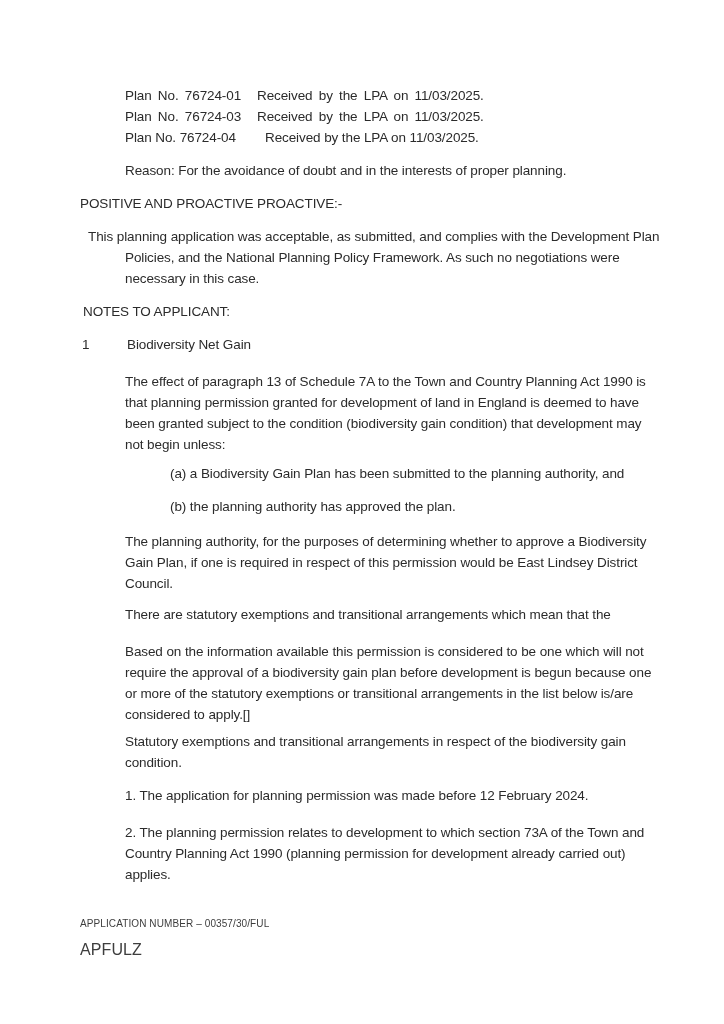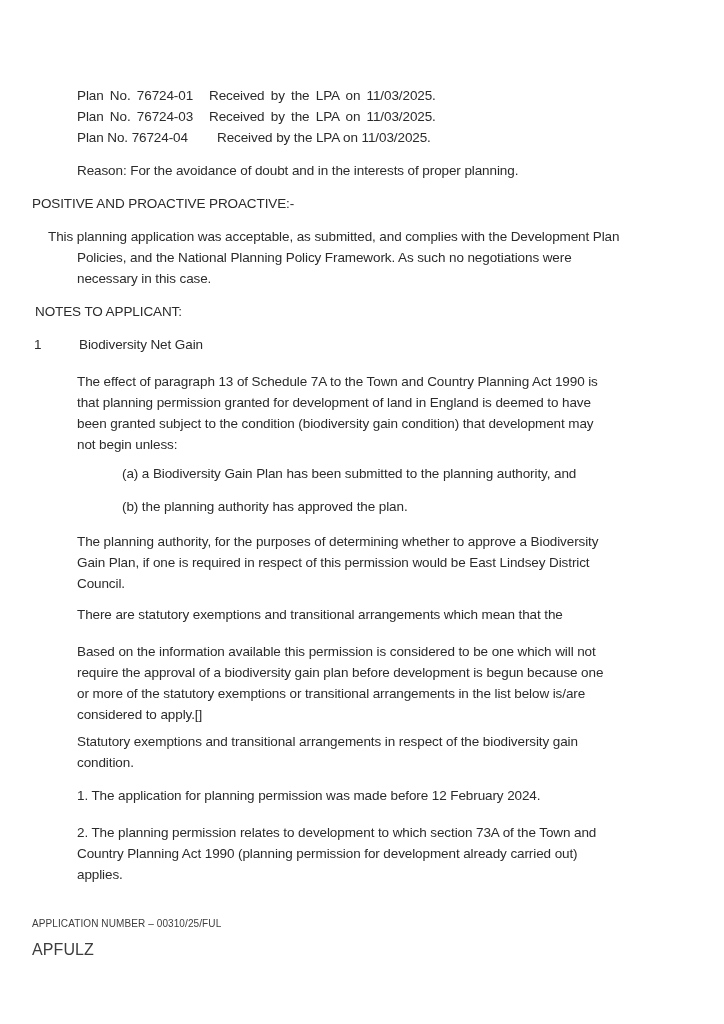--- a/index.html
+++ b/index.html
@@ -2,21 +2,21 @@
 <html><head>
 <meta charset="utf-8">
 <style>
   html, body { margin: 0; padding: 0; background: #ffffff; }
   .page {
     position: relative;
     width: 724px;
     height: 1024px;
     background: #ffffff;
     box-sizing: border-box;
-    padding: 85px 56px 0 32px;
+    padding: 85px 56px 0 80px;
     font-family: "Liberation Sans", "DejaVu Sans", sans-serif;
     font-size: 13.5px;
     letter-spacing: -0.1px;
     line-height: 21px;
     color: #2b2b2b;
     overflow: hidden;
   }
   .line { height: 21px; white-space: nowrap; }
   .indent-1 { margin-left: 45px; }
   .indent-2 { margin-left: 90px; }
@@ -41,21 +41,21 @@
   .intro-para         { margin-top: 10px; }
   .basedon-para       { margin-top: 16px; }
   .statutory-para     { margin-top: 6px;  }
   .exemption-1        { margin-top: 12px; }
   .exemption-2-para   { margin-top: 16px; }
 
   .note-number { display: inline-block; width: 45px; margin-left: 2px; }
 
   
   .hang .line { margin-left: 45px; }
-  .hang .line:first-child { margin-left: 16px; }
+  .hang .line:first-child { margin-left: 8px; }
 
   .footer-app  { margin-top: 32px; font-size: 10px; letter-spacing: 0.1px; line-height: 14px; color: #3d3d3d; height: 14px; white-space: nowrap; }
   .footer-code { margin-top: 12px; font-size: 16px; letter-spacing: 0.1px; line-height: 14px; color: #3d3d3d; height: 14px; white-space: nowrap; }
 </style>
 </head>
 <body>
 
 <div class="page">
 
   <div class="plan-list">
@@ -120,17 +120,17 @@
     </div>
 
   <div class="line indent-1 exemption-1">1. The application for planning permission was made before 12 February 2024.</div>
 
   <div class="exemption-2-para indent-1">
       <div class="line">2. The planning permission relates to development to which section 73A of the Town and</div>
       <div class="line">Country Planning Act 1990 (planning permission for development already carried out)</div>
       <div class="line">applies.</div>
     </div>
 
-  <div class="footer-app">APPLICATION NUMBER – 00310/25/FUL</div>
+  <div class="footer-app">APPLICATION NUMBER – 00357/30/FUL</div>
 
   <div class="footer-code">APFULZ</div>
 
 </div>
 
 </body></html>

